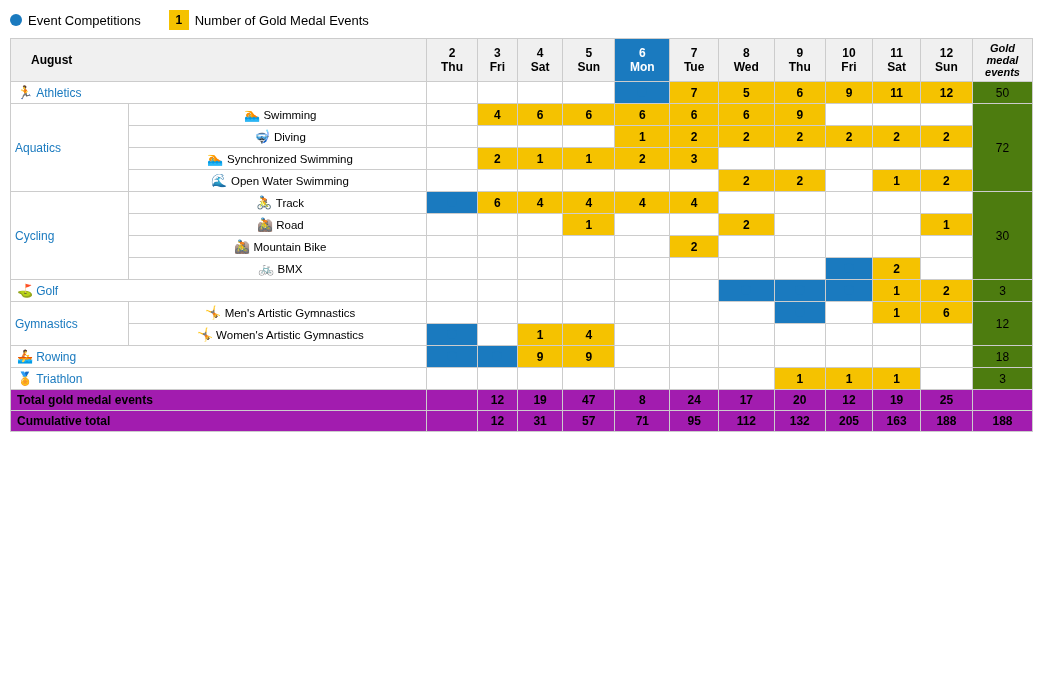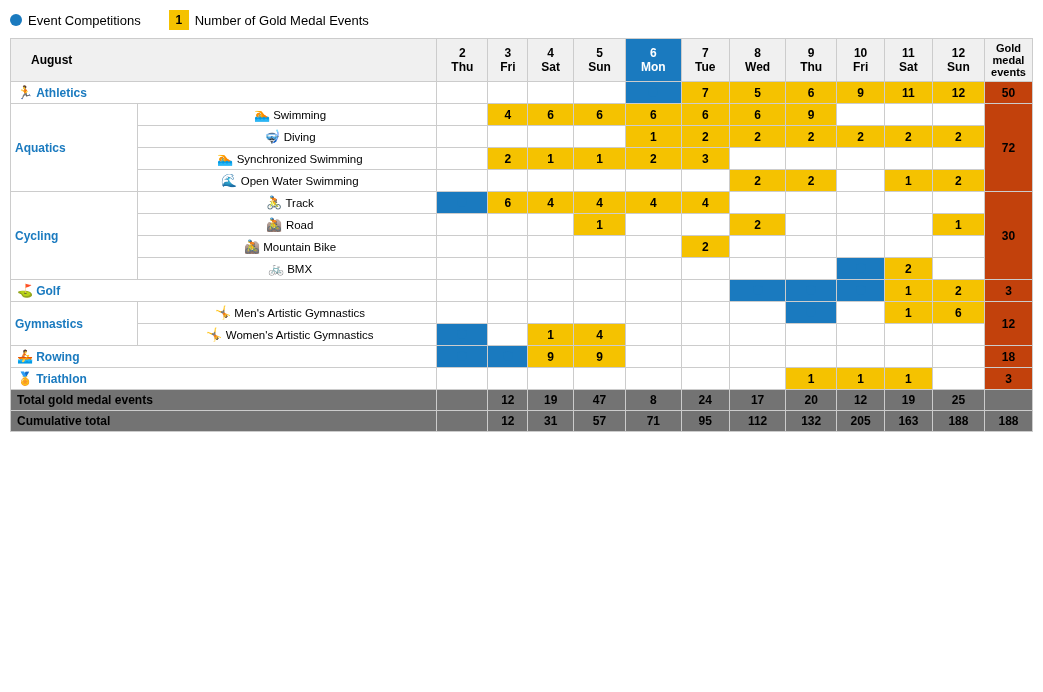--- a/index.html
+++ b/index.html
@@ -42,41 +42,41 @@
       vertical-align: middle;
     }
     
     .col-label { text-align: left; padding-left: 6px; }
     
     .header-row th {
       background: #f0f0f0;
       font-weight: bold;
     }
     
-    .sport-name { color: #1a7abf; font-weight: bold; margin-top: 8px; }
+    .sport-name { color: #1a7abf; font-weight: normal; margin-top: 8px; }
     
     .cell-blue { background: #1a7abf; }
     .cell-yellow { background: #f5c200; font-weight: bold; }
     .cell-empty { background: #fff; }
     
     .dot {
       width: 10px; height: 10px;
       background: #1a7abf;
       border-radius: 50%;
       display: inline-block;
     }
     
     .total-row td {
-      background: #737373;
+      background: #a21caf;
       font-weight: bold;
     }
     
     .gold-col {
-      background: #c2410c;
-      font-weight: bold;
+      background: #4d7c0f;
+      font-weight: normal;
     }
     
     .icon { margin-right: 3px; font-size: 13px; }
     
     .month-header {
       background: #f0f0f0;
       font-weight: bold;
       text-align: left;
       padding-left: 20px;
     }
@@ -153,21 +153,21 @@
           <div>Fri</div>
         </th>
       <th>
           <div>11</div>
           <div>Sat</div>
         </th>
       <th>
           <div>12</div>
           <div>Sun</div>
         </th>
-      <th class="gold-col" style="font-size:11px;width:48px;">Gold medal events</th>
+      <th class="gold-col" style="font-size:11px;width:60px;font-style:italic;">Gold medal events</th>
     </tr>
   </thead>
   <tbody>
 
     <tr>
       <td colspan="2" class="sport-label"><span class="icon">🏃</span><span class="sport-name">Athletics</span></td>
       <td class="cell-empty"></td>
       <td class="cell-empty"></td>
       <td class="cell-empty"></td>
       <td class="cell-empty"></td>

